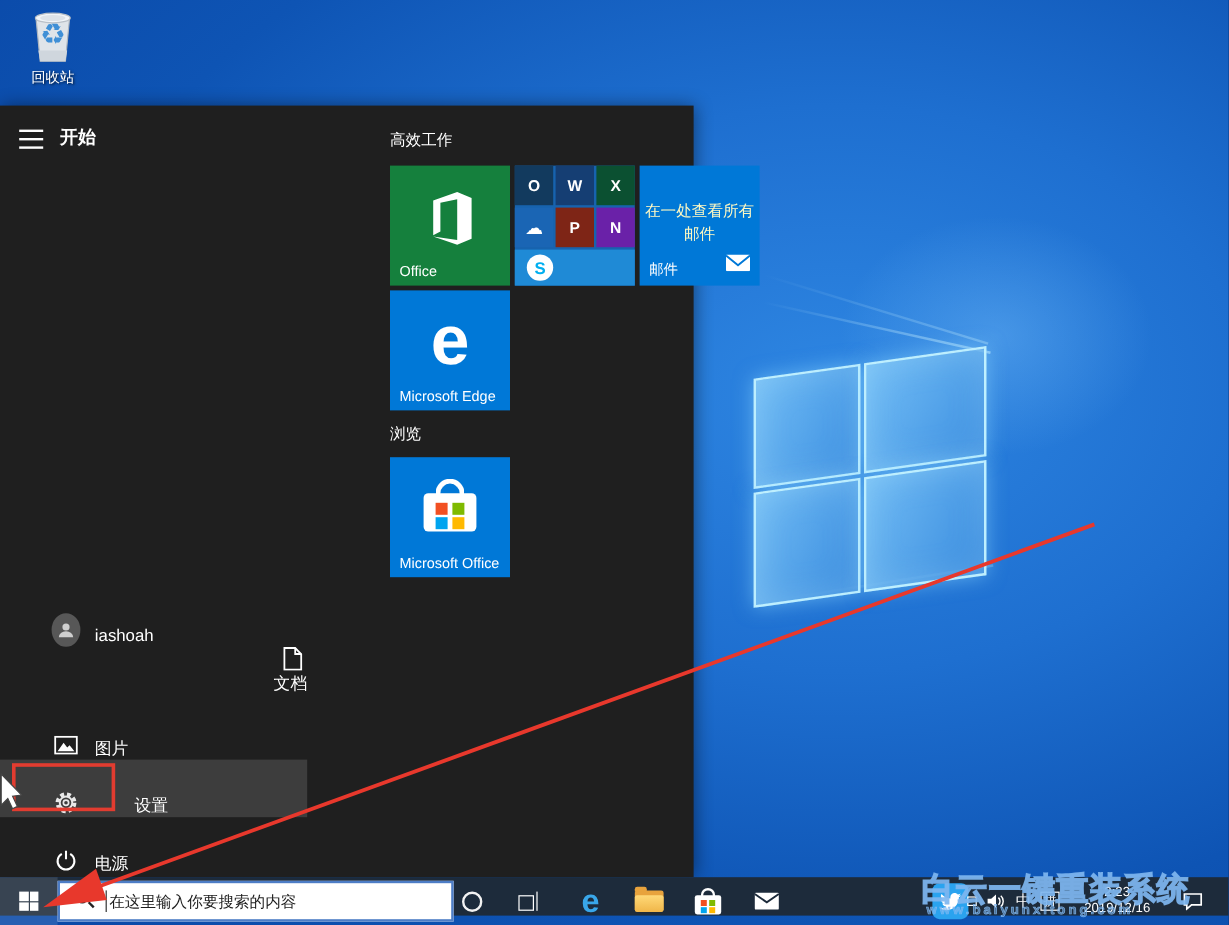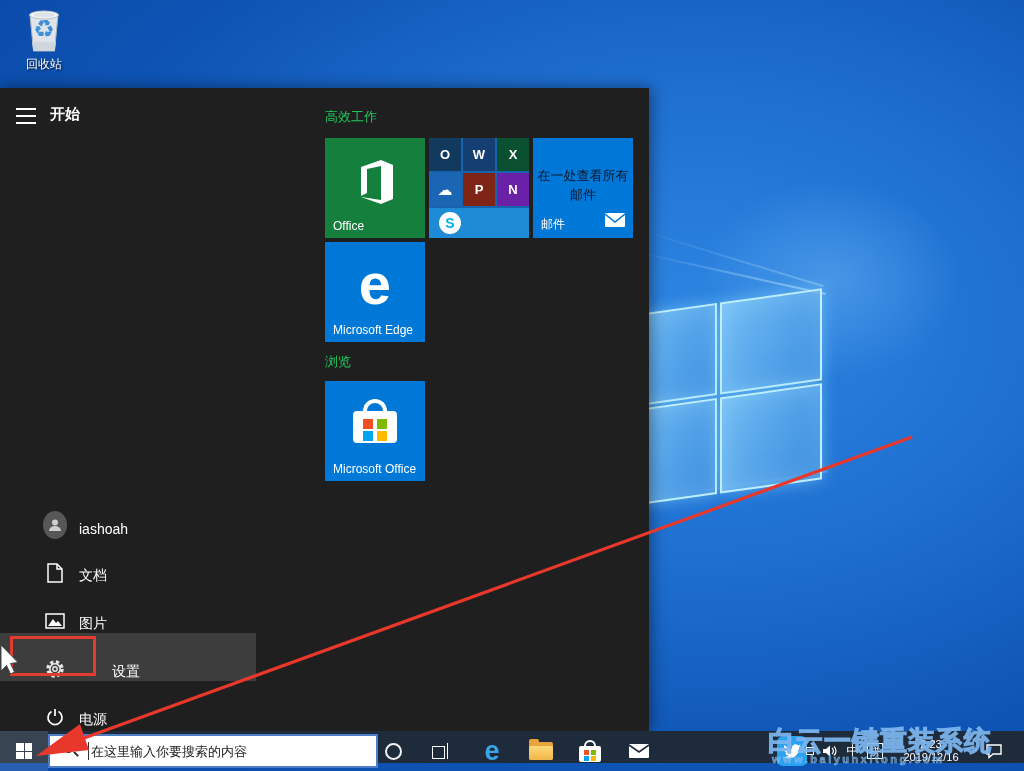--- a/index.html
+++ b/index.html
@@ -26,27 +26,27 @@
   .beam2 { left:636px; top:228px; width:196px; transform:rotate(17deg); opacity:.6; }
   .beam3 { left:640px; top:500px; width:190px; transform:rotate(-9deg); opacity:.45; }
 
   
   .recycle { position:absolute; left:12px; top:6px; width:64px; text-align:center; cursor:default; }
   .bin-wrap { position:relative; width:44px; height:48px; margin:0 auto; }
   .bin-glyph { position:absolute; left:0; top:9px; width:44px; font-size:24px; color:#3f8fd6; text-align:center; }
   .recycle .label { margin-top:2px; font-size:12px; color:#fff; text-shadow:1px 1px 2px rgba(0,0,0,.8); }
 
   
-  .start-menu { position:absolute; left:0; top:88px; width:649px; height:643px;
+  .start-menu { position:absolute; left:0; top:88px; width:578px; height:643px;
     background:#1f1f1f; box-shadow: 2px 0 14px rgba(0,0,0,.45); z-index:10; }
   .hamburger { position:absolute; left:16px; top:20px; width:20px; height:16px; }
   .hamburger span { display:block; height:2px; background:#fff; margin-bottom:5px; }
   .menu-title { position:absolute; left:50px; top:17px; font-size:15px; font-weight:bold; color:#fff; }
 
-  .section-header { position:absolute; font-size:13px; color:#22c55e; }
+  .section-header { position:absolute; font-size:13px; color:#ffffff; }
   .hdr-productivity { left:325px; top:20px; }
   .hdr-browse { left:325px; top:265px; }
 
   .tile { position:absolute; width:100px; height:100px; background:#0078d7; cursor:pointer; }
   .tile .t-label { position:absolute; left:8px; bottom:5px; font-size:12px; color:#fff; white-space:nowrap; }
   .tile-office { left:325px; top:50px; background:#15803d; }
   .tile-suite  { left:429px; top:50px; background:#1763ae; }
   .tile-mail   { left:533px; top:50px; }
   .tile-edge   { left:325px; top:154px; }
   .tile-photos { left:429px; top:154px; }
@@ -55,31 +55,31 @@
   .office-logo { position:absolute; left:28px; top:20px; }
   .suite-grid { position:absolute; left:0; top:0; width:100px; height:68px;
     display:grid; grid-template-columns:1fr 1fr 1fr; grid-template-rows:1fr 1fr; gap:2px; }
   .mini { display:flex; align-items:center; justify-content:center; color:#fff; font-weight:bold; font-size:13px; }
   .m-outlook{background:#123a5e;} .m-word{background:#153e73;} .m-excel{background:#0b5031;}
   .m-onedrive{background:#1a65b4; font-size:15px;} .m-ppt{background:#7e2516;} .m-onenote{background:#6a21a8;}
   .skype-band { position:absolute; left:0; bottom:0; width:100px; height:30px; background:#1f8ad6; }
   .skype-circle { position:absolute; left:10px; top:4px; width:22px; height:22px; border-radius:50%;
     background:#fff; color:#00aff0; font-weight:bold; font-size:14px; text-align:center; line-height:22px; }
   .mail-msg { position:absolute; left:4px; right:4px; top:28px; text-align:center;
-    font-size:13px; line-height:19px; color:#0f172a; }
+    font-size:13px; line-height:19px; color:#fef9c3; }
   .mail-env { position:absolute; right:8px; bottom:7px; }
   .edge-e { position:absolute; left:0; top:8px; width:100px; text-align:center;
     font-size:58px; font-weight:bold; color:#fff; }
   .photos-icon { position:absolute; left:31px; top:24px; }
   .store-icon { position:absolute; left:28px; top:18px; }
 
   .side-item { position:absolute; left:0; width:256px; height:48px; display:flex; align-items:flex-end; cursor:pointer;padding-left:29px; }
   .side-item .icon { width:24px; height:24px; margin-left:14px; display:flex; align-items:center; justify-content:center; }
   .side-item .s-label { margin-left:12px; font-size:14px; color:#fff; }
-  .row-user{top:401px;} .row-docs{top:449px;} .row-pics{top:497px;}
+  .row-user{top:401px;} .row-docs{top:449px;flex-direction:column;} .row-pics{top:497px;}
   .row-settings{top:545px; background:#3d3d3d;gap:33px;} .row-power{top:593px;}
   .avatar { width:28px; height:28px; border-radius:50%; background:#575757; display:flex; align-items:center; justify-content:center; }
 
   
   .red-box { position:absolute; left:10px; top:636px; width:86px; height:40px;
     border:3px solid #e23c30; z-index:40; pointer-events:none; }
 
   
   .taskbar { position:absolute; left:0; top:731px; width:1024px; height:32px; background:#1d2b3b; z-index:20; }
   .start-btn { position:absolute; left:0; top:0; width:48px; height:40px; background:rgba(255,255,255,.12);

